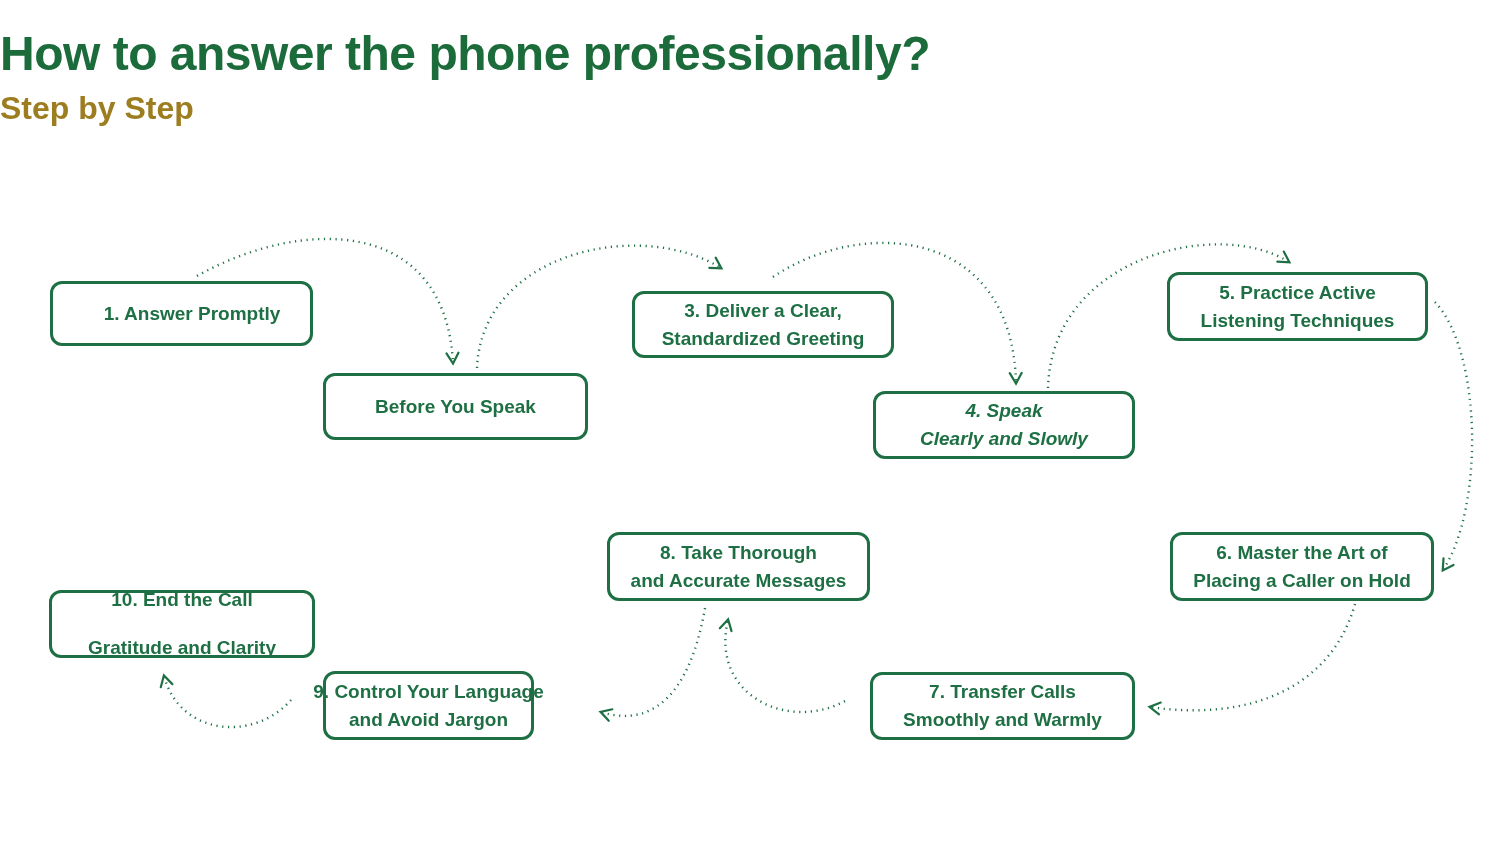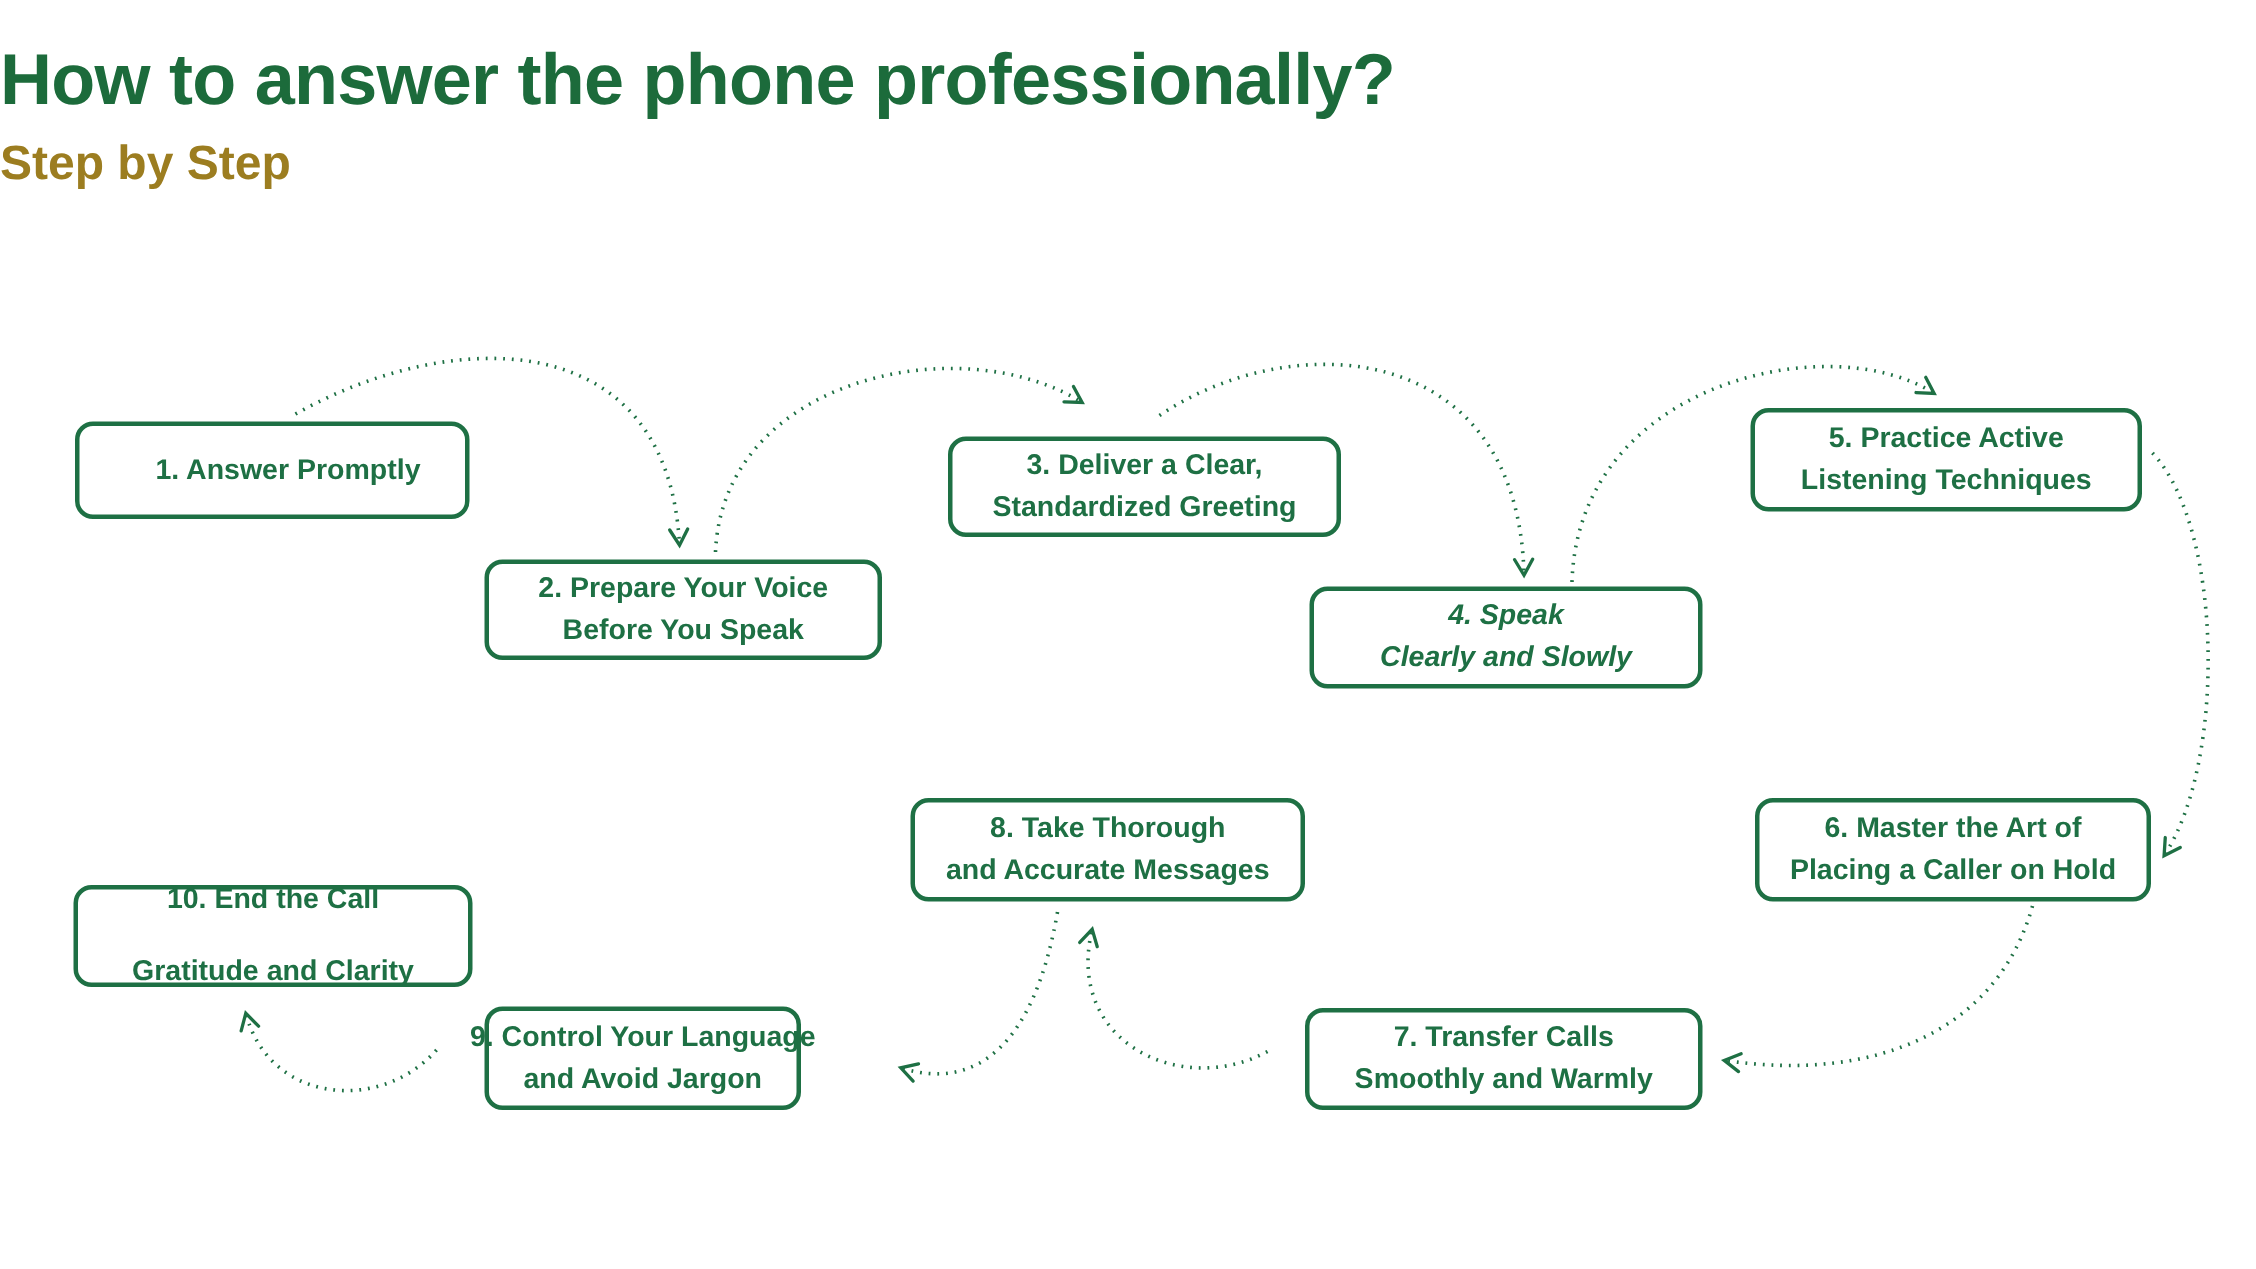--- a/index.html
+++ b/index.html
@@ -94,21 +94,20 @@
     <path class="flow" marker-end="url(#ah)" d="M 705,608 C 690,695 652,728 601,712"></path>
     <path class="flow" marker-end="url(#ah)" d="M 291,700 C 254,742 180,736 164,676"></path>
   </svg>
 
   <div class="step-box" style="left:50px;top:281px;width:263px;height:65px;padding-left:21px;">
     <div>1. Answer Promptly</div>
     <div></div>
   </div>
 
   <div class="step-box" style="left:323px;top:373px;width:265px;height:67px;">
-    <div>2. Prepare Your Voice</div>
     <div>Before You Speak</div>
   </div>
 
   <div class="step-box" style="left:608px;top:291px;width:262px;height:67px;margin-left:24px;">
     <div>3. Deliver a Clear,</div>
     <div>Standardized Greeting</div>
   </div>
 
   <div class="step-box" style="left:873px;top:391px;width:262px;height:68px;font-style:italic;">
     <div>4. Speak</div>

